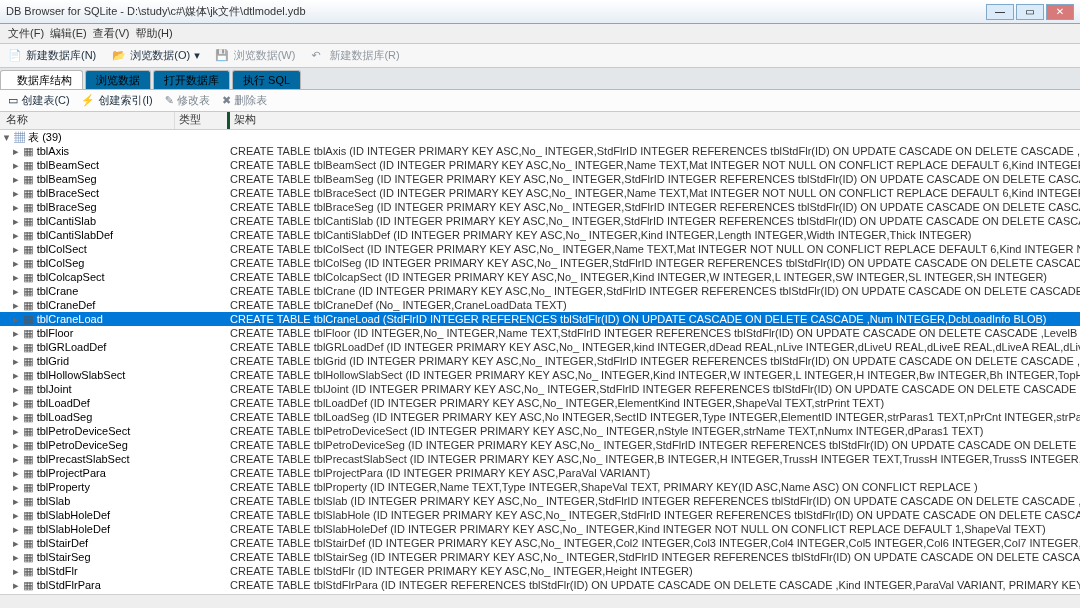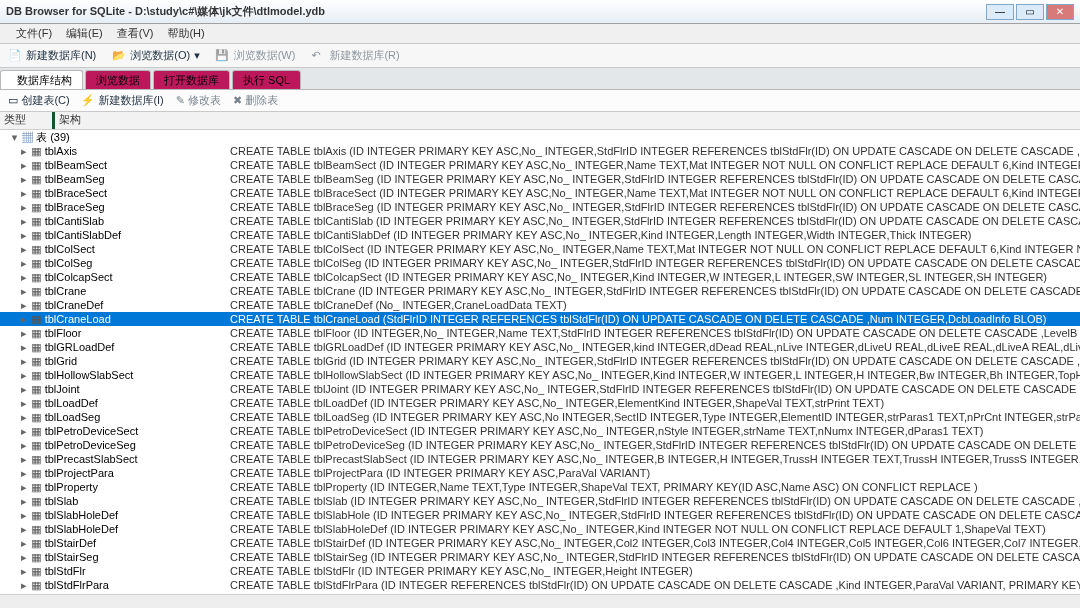--- a/index.html
+++ b/index.html
@@ -1,41 +1,41 @@
 <!DOCTYPE html>
 <html><head>
 <meta charset="utf-8">
 <style>
 * { box-sizing: border-box; margin: 0; padding: 0; font-family: "Microsoft YaHei", Tahoma, Arial, sans-serif; font-size: 11px; }
 body { background: #e8ecf0; color: #000; overflow: hidden; }
 .titlebar { height: 24px; background: linear-gradient(#fff,#e6edf5); display: flex; align-items: center; padding: 0 6px; border-bottom: 1px solid #a0a0a0; }
-.titlebar .title { flex: 1; color: #333; font-weight: bold; }
+.titlebar .title { flex: 1; color: #333; }
 .winbtns { display: flex; gap: 2px; }
 .winbtn { width: 28px; height: 16px; background: #dcebf9; border: 1px solid #7fa8c9; text-align: center; line-height: 14px; font-size: 10px; cursor: pointer; }
 .winbtn.close { background: #d97a7a; color: #fff; }
-.menubar { height: 20px; display: flex; gap: 14px; padding: 0 16px; align-items: center; color: #333; background: #f0f0f0; border-bottom: 1px solid #c9c9c9; }
+.menubar { height: 20px; display: flex; gap: 6px; padding: 0 8px; align-items: center; color: #333; background: #f0f0f0; border-bottom: 1px solid #c9c9c9; }
 .menubar > div { cursor: pointer; }
 .toolbar { height: 24px; display: flex; gap: 16px; padding: 2px 8px; align-items: center; background: #f7f7f7; border-bottom: 1px solid #c9c9c9; }
 .toolbtn { display: flex; align-items: center; gap: 4px; color: #234; cursor: pointer; }
 .toolbtn .ico { width: 14px; height: 14px; display: inline-block; }
 .tabs { height: 22px; display: flex; background: #e4e7ea; border-bottom: 1px solid #b8b8b8; padding-top: 2px; }
-.tab { padding: 2px 10px; border: 1px solid #b8b8b8; border-bottom: none; background: #be185d; margin-right: 2px; cursor: pointer; border-radius: 3px 3px 0 0; }
+.tab { padding: 2px 10px; border: 1px solid #b8b8b8; border-bottom: none; background: #0369a1; margin-right: 2px; cursor: pointer; border-radius: 3px 3px 0 0; }
 .tab.active { background: #fff; padding-left: 16px; }
 .subtoolbar { height: 22px; display: flex; gap: 12px; padding: 2px 8px; align-items: center; background: #fcfcfc; border-bottom: 1px solid #c9c9c9; }
 .subbtn { display: flex; align-items: center; gap: 3px; color: #234; cursor: pointer; }
 .main { display: flex; height: 496px; }
 .left { flex: 1; display: flex; flex-direction: column; border-right: 2px solid #c2c8cc; }
 .tree-header { height: 18px; display: flex; background: #f2f2f2; border-bottom: 1px solid #cfcfcf; color: #333; }
 .th-col1 { width: 175px; padding-left: 6px; border-right: 1px solid #dcdcdc; }
 .th-col2 { width: 55px; border-right: 3px solid #14532d; padding-left: 4px; }
 .th-col3 { flex: 1; padding-left: 4px; }
 .tree { flex: 1; overflow: auto; background: #fff; font-size: 10px; }
 .row { display: flex; height: 14px; line-height: 14px; white-space: nowrap; }
 .row.sel { background: #0078d7; color: #fff; }
-.row .nm { width: 175px; padding-left: 10px; overflow: hidden; text-overflow: ellipsis; }
+.row .nm { width: 175px; padding-left: 2px; overflow: hidden; text-overflow: ellipsis; }
 .row .tp { width: 55px; overflow: hidden; }
 .row .sc { flex: 1; overflow: hidden; text-overflow: ellipsis; color: #333; }
 .row.sel .sc { color: #fff; }
 .tri { display: inline-block; width: 9px; height: 9px; text-align: center; line-height: 9px; color: #666; }
 .ic-db { color: #5a7fb0; }
 .ic-tbl { color: #555; }
 .scroll-hint { height: 14px; background: #eee; border-top: 1px solid #d0d0d0; }
 </style>
 </head>
 <body>
@@ -83,35 +83,36 @@
   <div class="tab">执行 SQL</div>
 </div>
 
 <div class="subtoolbar">
   <div class="subbtn">
       <span>▭</span>
       <span>创建表(C)</span>
     </div>
   <div class="subbtn">
       <span>⚡</span>
-      <span>新建数据库(I)</span>
+      <span>创建索引(I)</span>
     </div>
   <div class="subbtn" style="opacity:.6">
       <span>✎</span>
       <span>修改表</span>
     </div>
   <div class="subbtn" style="opacity:.6">
       <span>✖</span>
       <span>删除表</span>
     </div>
 </div>
 
 <div class="main">
   <div class="left">
     <div class="tree-header">
+      <div class="th-col1">名称</div>
       <div class="th-col2">类型</div>
       <div class="th-col3">架构</div>
     </div>
     <div class="tree" id="tree">
         <div class="row">
           <div class="nm"><span class="tri">▾</span> <span class="ic-db">▦</span> 表 (39)</div>
           <div class="tp"></div>
           <div class="sc"></div>
         </div>
         <div class="row">

